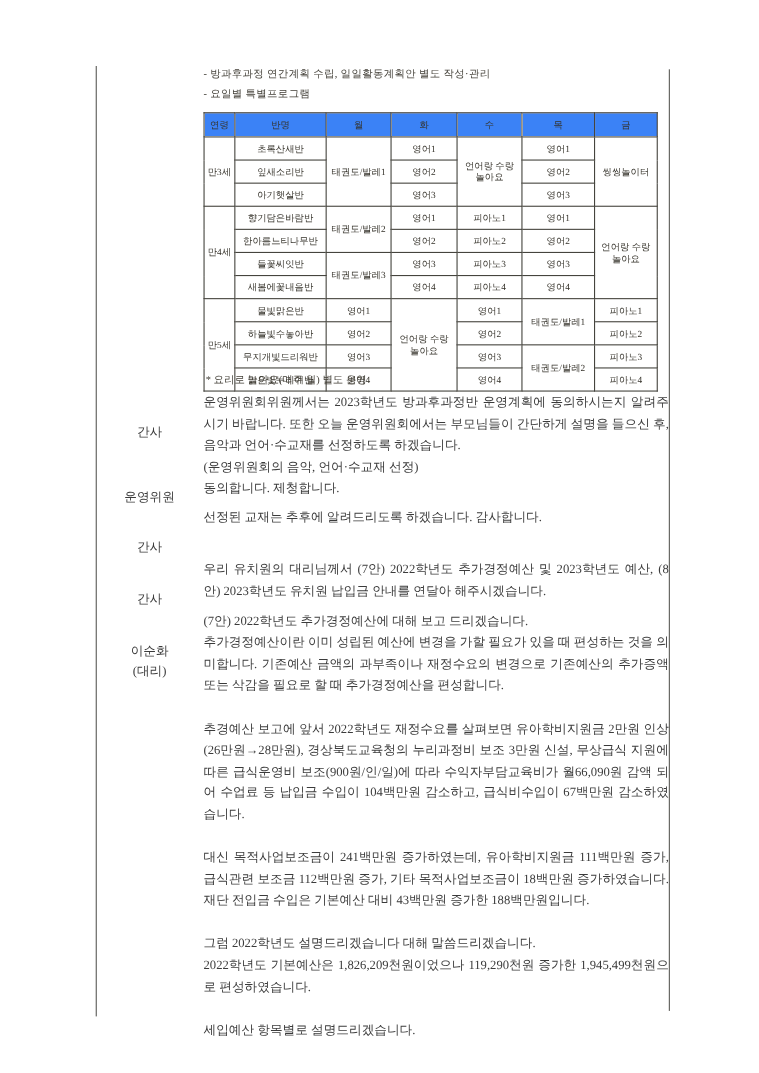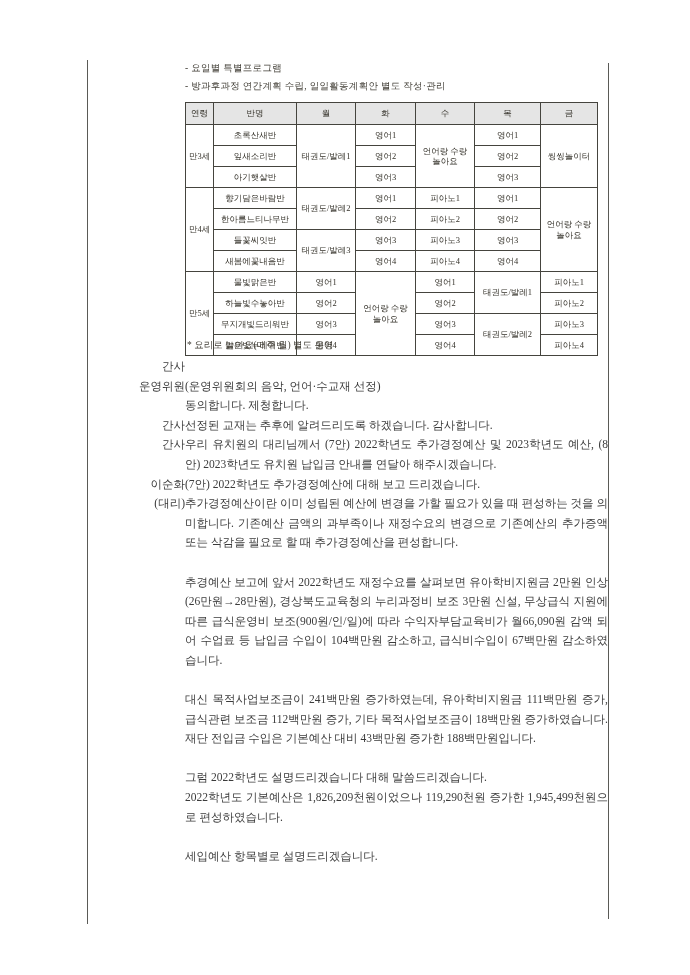--- a/index.html
+++ b/index.html
@@ -18,42 +18,42 @@
   table.schedule {
     position:absolute; left:185px; top:102px; width:412px;
     border-collapse:collapse; table-layout:fixed;
     font-size:8.5px; color:#35322a;
   }
   table.schedule th, table.schedule td {
     border:1px solid #45443e; text-align:center; vertical-align:middle;
     padding:0 1px; height:20px; line-height:1.2; font-weight:normal;
     overflow:hidden; word-break:keep-all;
   }
-  table.schedule thead th { background:#e5e5e5; height:21px; }
+  table.schedule thead th { background:#3b82f6; height:21px; }
 
   .footnote { position:absolute; left:187px; top:339px; font-size:9.5px; color:#413e36; }
 
   .dialogue { position:absolute; left:87px; top:357px; width:521px;
               font-size:11.5px; line-height:19.6px; color:#3b3b3b; }
   .drow { display:flex; align-items:flex-start; }
-  .speaker { width:98px; flex:0 0 98px; text-align:right; }
+  .speaker { width:98px; flex:0 0 98px; text-align:center;margin-top:27px; }
   .content { width:423px; flex:1; text-align:justify; }
   .content p { margin:0; }
   .gap { height:19.6px; }
 </style>
 </head>
 <body>
 
 <div class="page">
   <div class="vline left"></div>
   <div class="vline right"></div>
 
   <div class="bullets">
+    <div>-  방과후과정 연간계획 수립, 일일활동계획안 별도 작성·관리</div>
     <div>-  요일별 특별프로그램</div>
-    <div>-  방과후과정 연간계획 수립, 일일활동계획안 별도 작성·관리</div>
   </div>
 
   <table class="schedule">
     <colgroup>
       <col style="width:28px">
         <col style="width:83px">
         <col style="width:59px">
       <col style="width:60px">
         <col style="width:59px">
         <col style="width:66px">
@@ -148,20 +148,23 @@
       </tr>
     </tbody>
   </table>
 
   <div class="footnote">* 요리로 놀아요(매주 월) 별도 운영</div>
 
   <div class="dialogue">
 
     <div class="drow">
       <div class="speaker">간사</div>
+      <div class="content">
+        <p>운영위원회위원께서는 2023학년도 방과후과정반 운영계획에 동의하시는지 알려주시기 바랍니다. 또한 오늘 운영위원회에서는 부모님들이 간단하게 설명을 들으신 후, 음악과 언어·수교재를 선정하도록 하겠습니다.</p>
+      </div>
     </div>
 
     <div class="drow">
       <div class="speaker">운영위원</div>
       <div class="content">
         <p>(운영위원회의 음악, 언어·수교재 선정)</p>
         <p>동의합니다. 제청합니다.</p>
       </div>
     </div>
 

